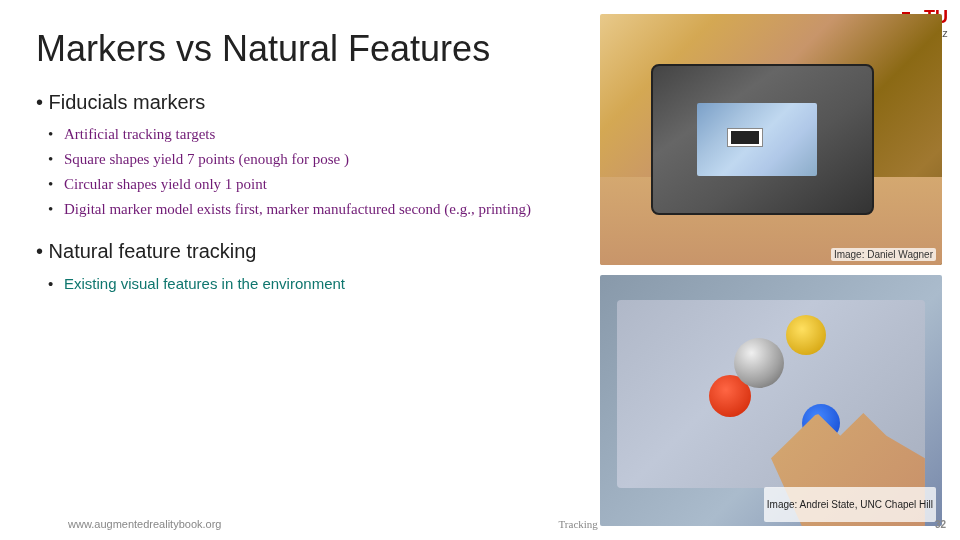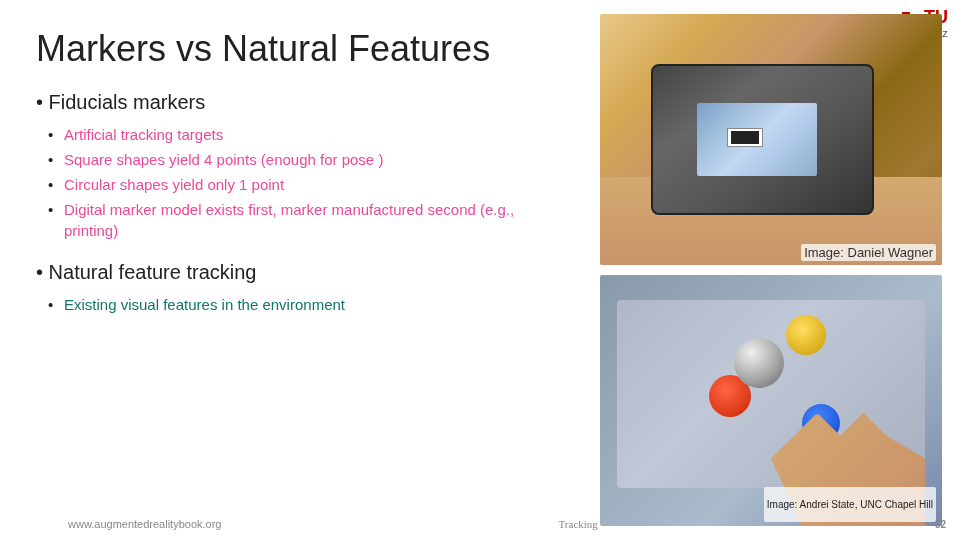--- a/index.html
+++ b/index.html
@@ -78,24 +78,25 @@
       margin-bottom: 8px;
     }
 
     .bullet-list {
       list-style: none;
       padding-left: 10px;
       margin-bottom: 18px;
     }
     .bullet-list li {
       font-size: 15px;
-      color: #ec4899;
+      color: #701a75;
       padding: 2px 0 2px 18px;
       position: relative;
       line-height: 1.4;
+      font-family: Liberation Serif, serif;
     }
     .bullet-list li::before {
       content: '•';
       position: absolute;
       left: 2px;
       color: #222;
     }
 
     
     .section-header2 {
@@ -205,21 +206,21 @@
       left: 0;
       right: 0;
       height: 35%;
       background: linear-gradient(to top, #c8956a, #d4a870);
       border-radius: 0 0 2px 2px;
     }
     .img1-caption {
       position: absolute;
       bottom: 4px;
       right: 6px;
-      font-size: 13px;
+      font-size: 10px;
       color: #333;
       background: rgba(255,255,255,0.75);
       padding: 1px 3px;
       border-radius: 2px;
     }
 
     
     .img2 {
       background: linear-gradient(135deg, #8899aa 0%, #99aabb 30%, #aabbcc 60%, #7788aa 100%);
     }
@@ -303,21 +304,21 @@
     <h1 class="slide-title">Markers vs Natural Features</h1>
 
     <div class="section-header">
       <span>• Fiducials markers</span>
     </div>
     <ul class="bullet-list">
       <li>
         <span>Artificial tracking targets</span>
       </li>
       <li>
-        <span>Square shapes yield 4 points (enough for pose )</span>
+        <span>Square shapes yield 7 points (enough for pose )</span>
       </li>
       <li>
         <span>Circular shapes yield only 1 point</span>
       </li>
       <li>
         <span>Digital marker model exists first, marker manufactured second (e.g., printing)</span>
       </li>
     </ul>
 
     <div class="section-header2">

